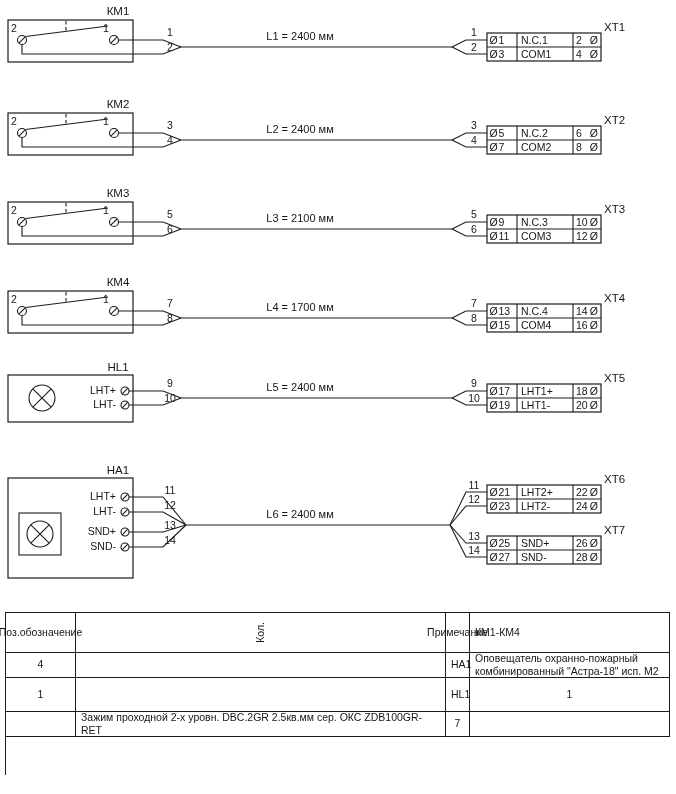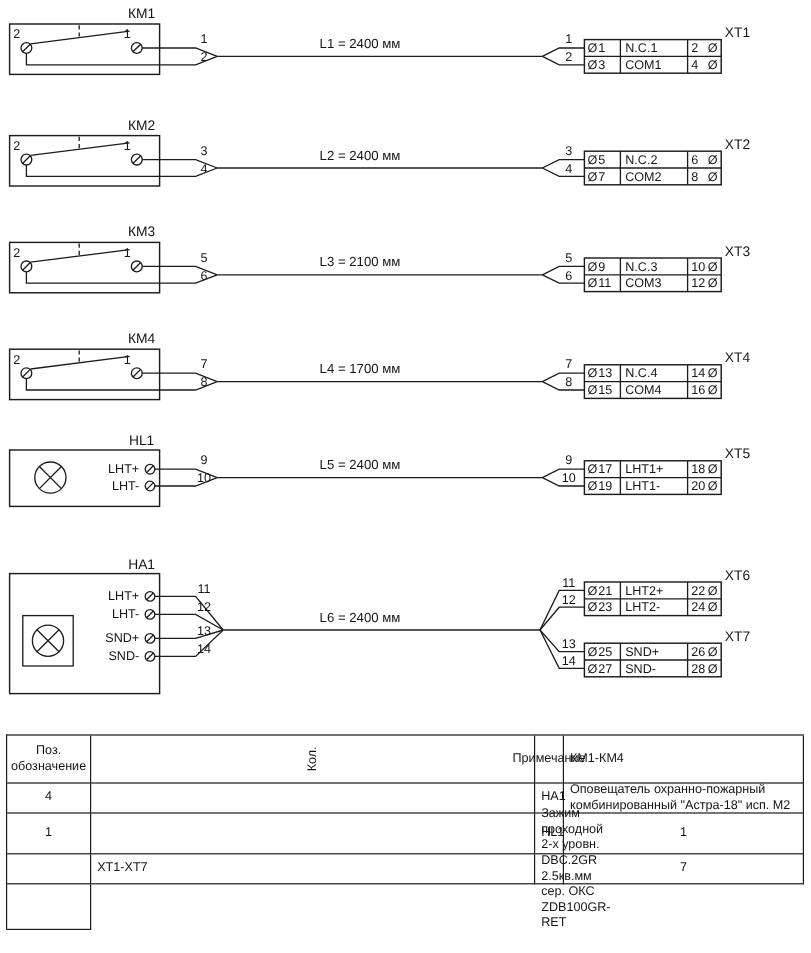--- a/index.html
+++ b/index.html
@@ -17,21 +17,21 @@
   .xtl{font-size:11.5px}
 
   .spec{position:absolute;left:5px;top:612px;width:664px;display:grid;
         grid-template-columns:70px 370px 24px 1fr;
         grid-template-rows:40px 25px 34px 25px 38px;
         border-left:1.3px solid #1c1c1c;border-top:1.3px solid #1c1c1c}
   .spec>div{border-right:1.3px solid #1c1c1c;border-bottom:1.3px solid #1c1c1c;
         display:flex;align-items:center;font-size:10.5px;padding:1px 5px;
         box-sizing:border-box;line-height:1.25}
   .hdr{justify-content:center;text-align:center;font-size:11px}
-  .hdr-pos{flex-direction:column;font-size:10px}
+  .hdr-pos{font-size:10px}
   .qty{justify-content:center}
   .vert{writing-mode:vertical-rl;transform:rotate(180deg);font-size:10.5px}
 </style>
 </head>
 <body>
 
 <svg id="schematic" width="676" height="600" viewBox="0 0 676 600">
 
   <g transform="translate(0,20)">
     <text class="dev" x="118" y="-5" text-anchor="middle">КМ1</text>
@@ -364,17 +364,16 @@
 
   <div>НА1</div>
   <div>Оповещатель охранно-пожарный комбинированный "Астра-18" исп. М2</div>
   <div class="qty">1</div>
   <div></div>
 
   <div>HL1</div>
   <div class="qty">1</div>
   <div></div>
 
-  <div>ХТ1-ХТ7</div>
   <div>Зажим проходной 2-х уровн. DBC.2GR 2.5кв.мм сер. ОКС ZDB100GR-RET</div>
   <div class="qty">7</div>
   <div></div>
 </div>
 
 </body></html>

